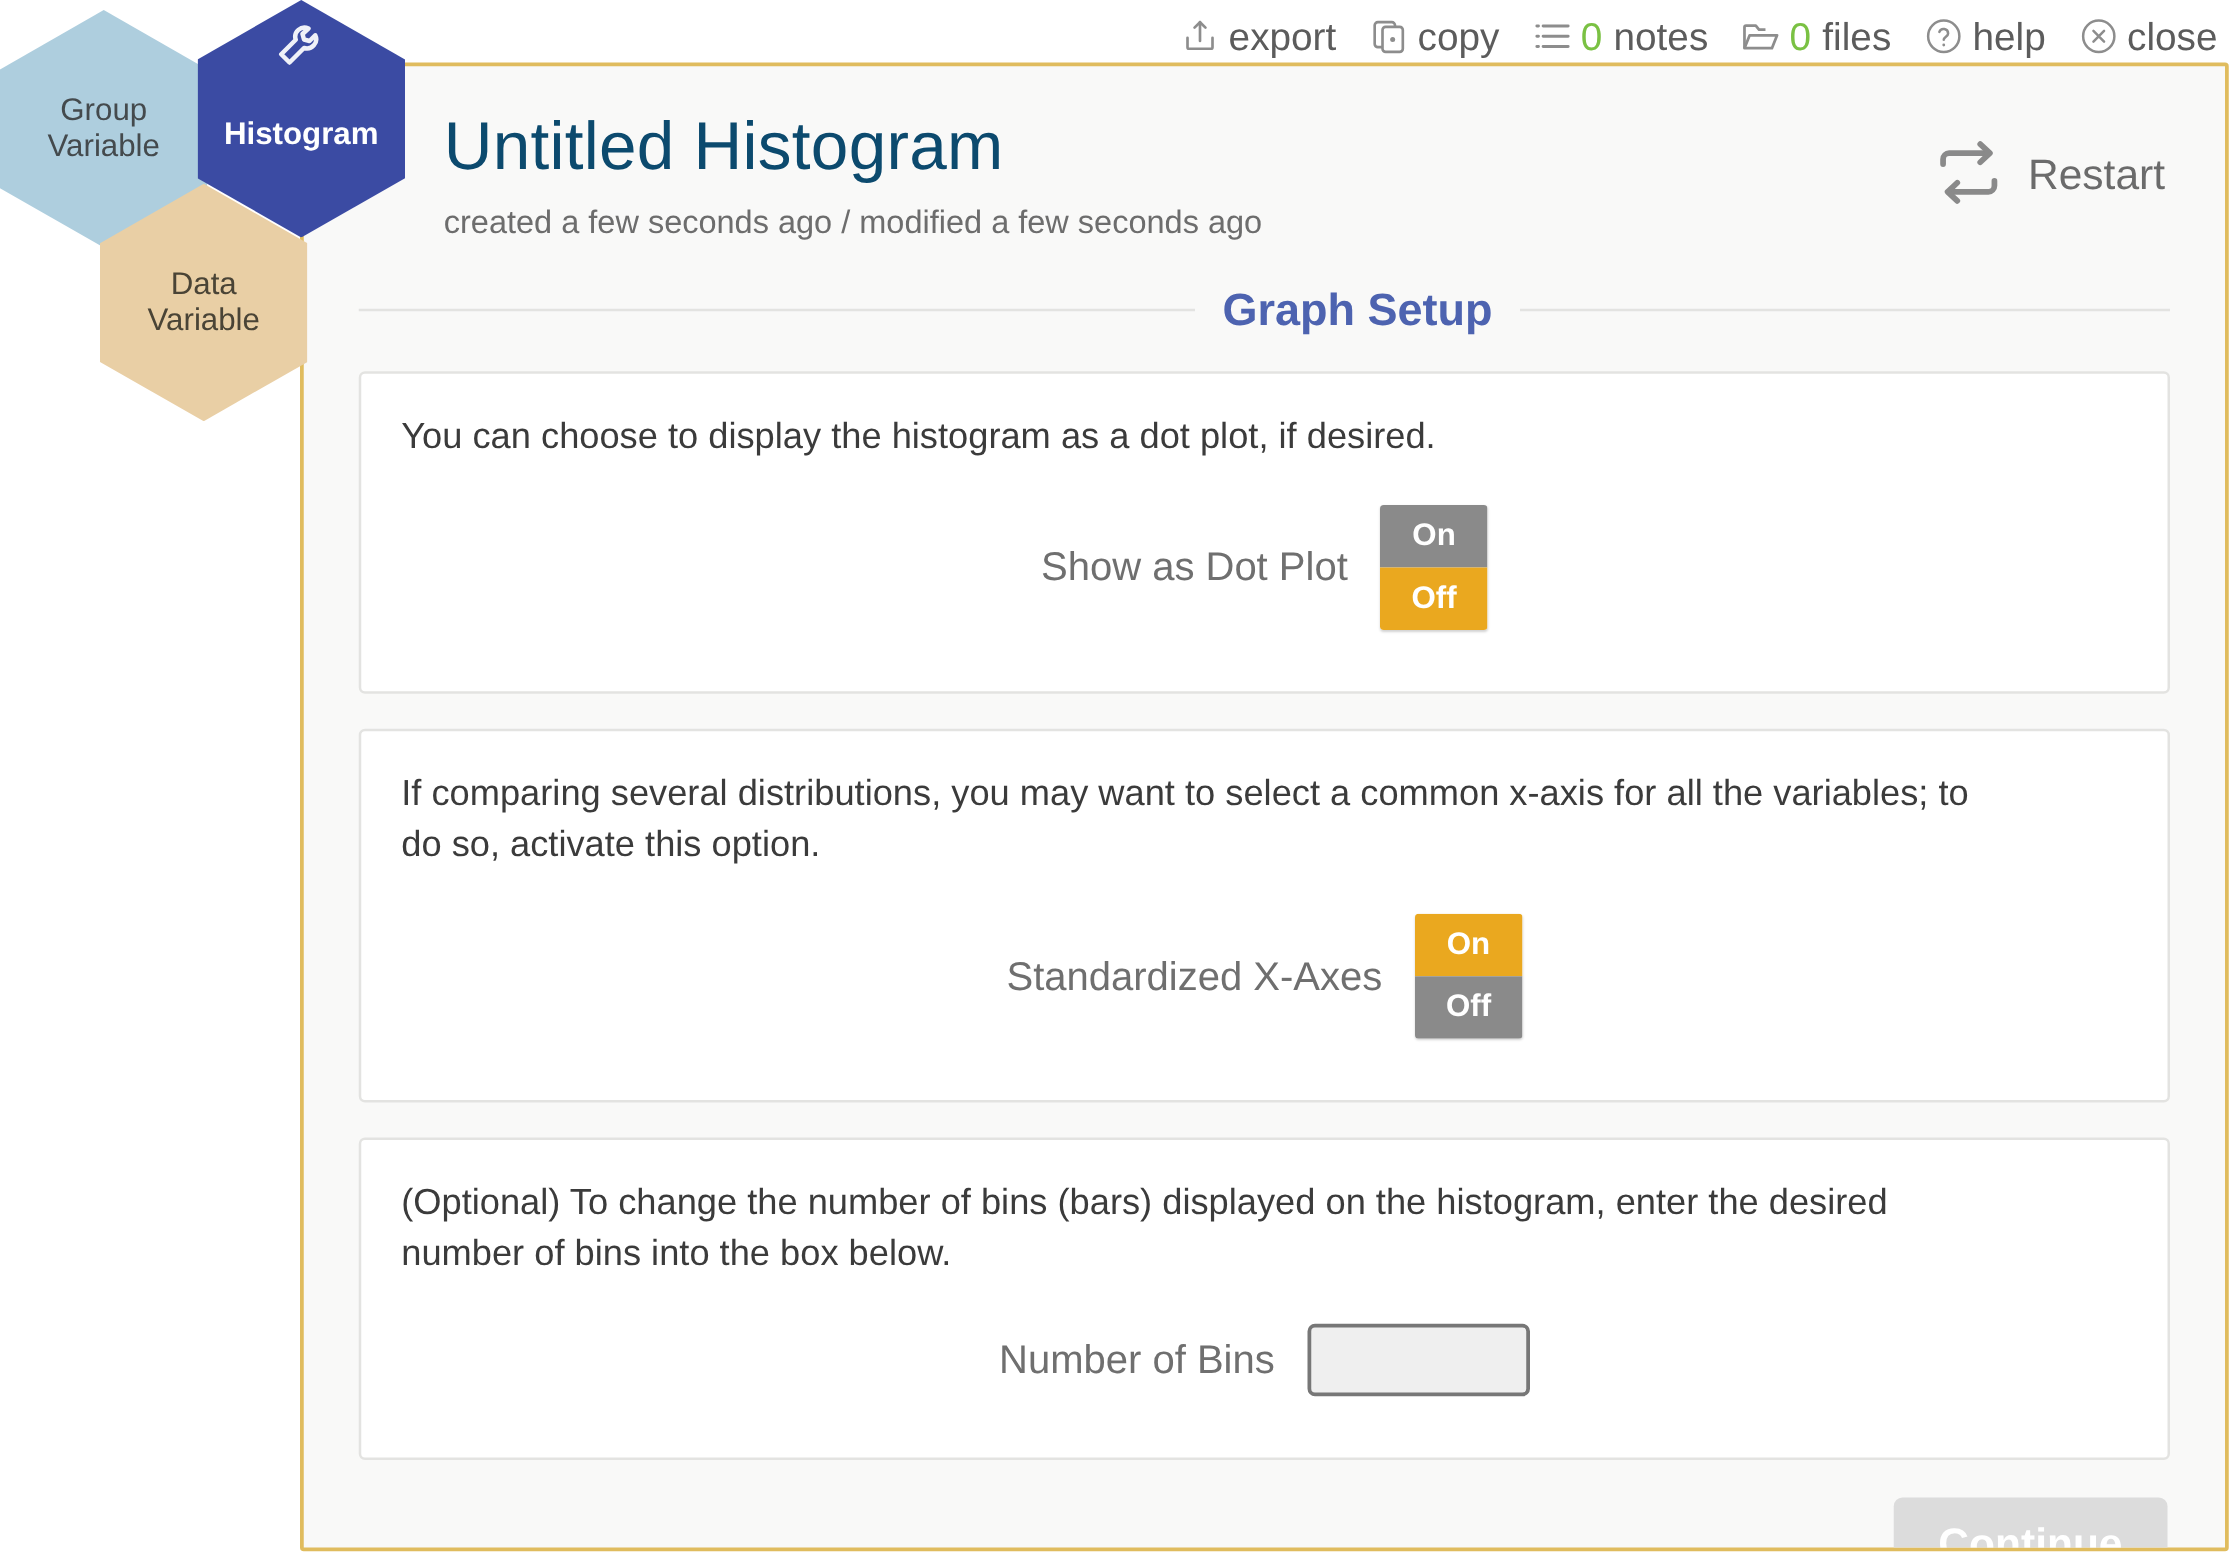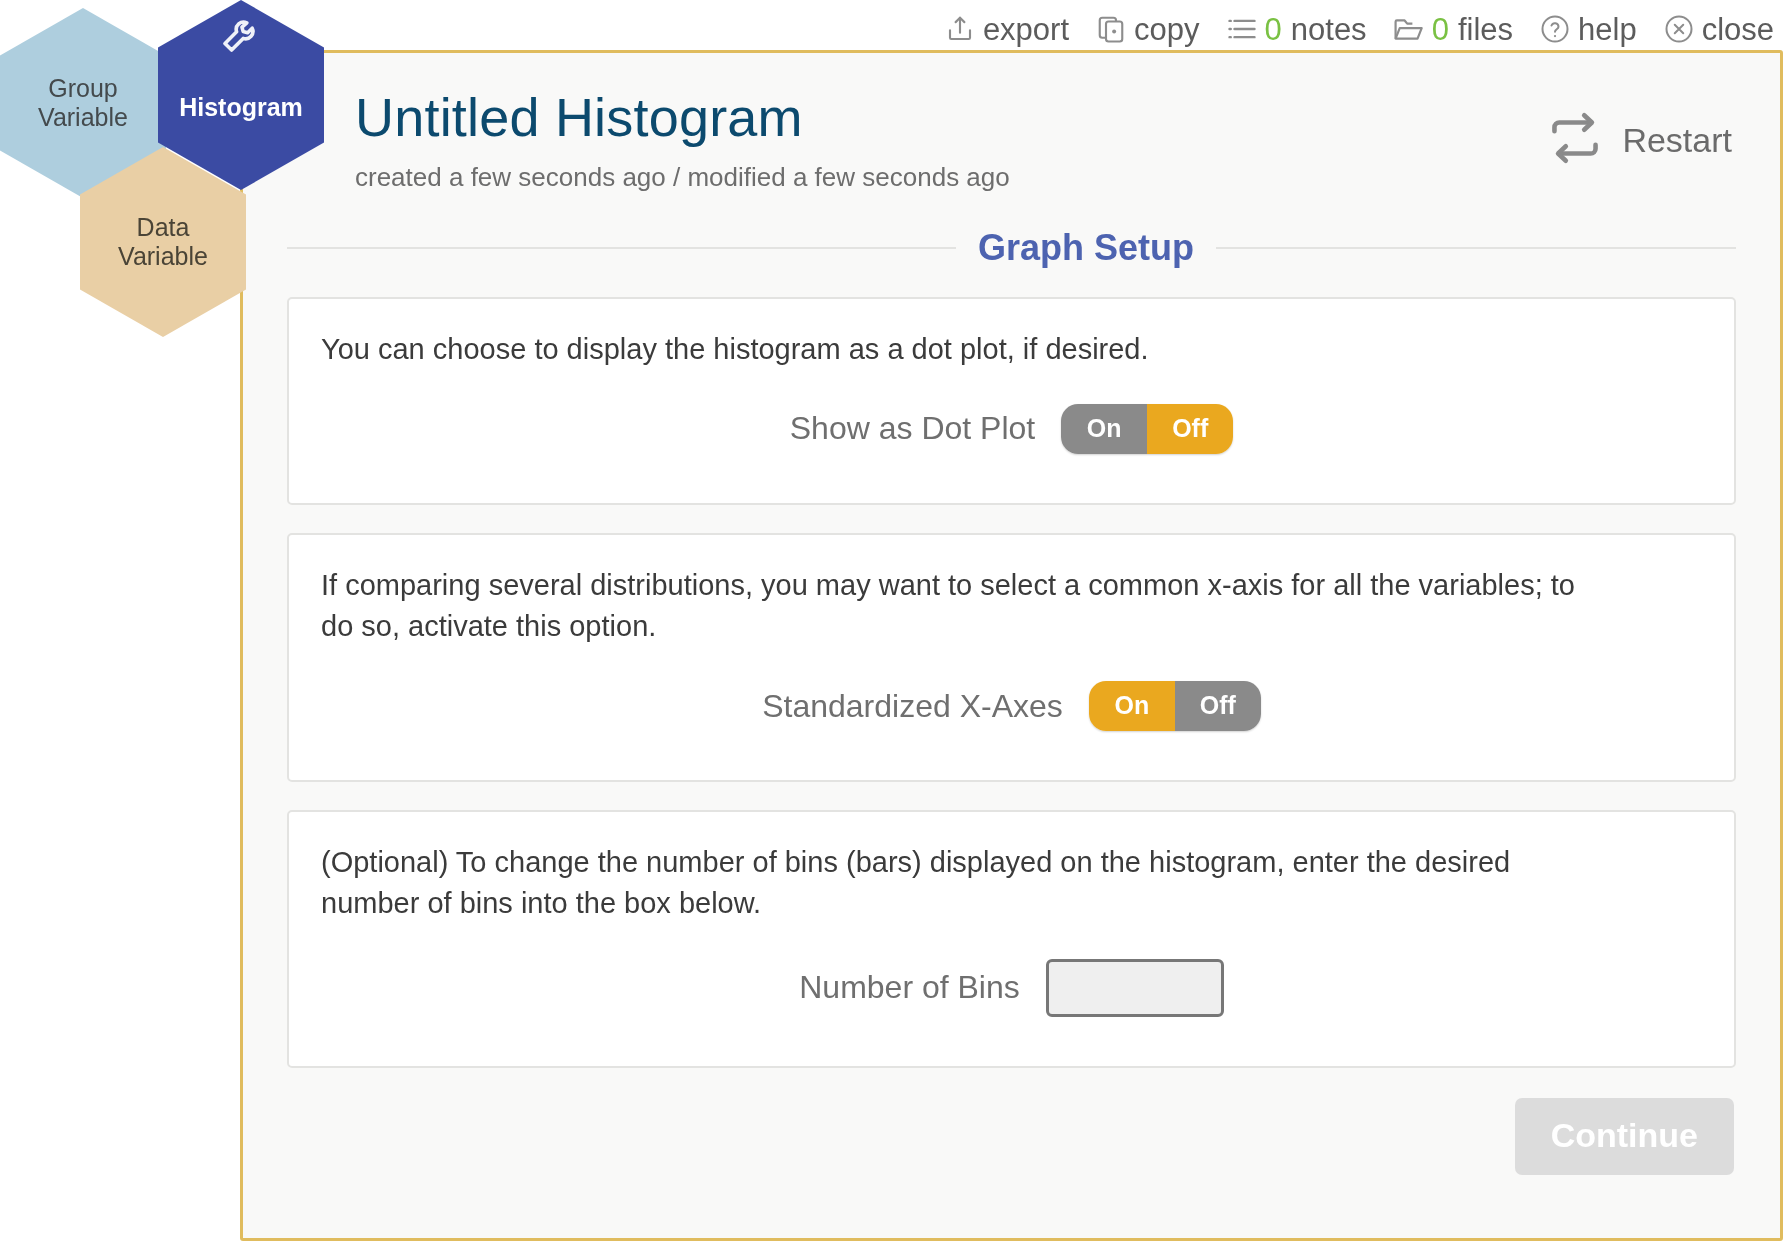--- a/index.html
+++ b/index.html
@@ -193,23 +193,24 @@
   }
   .field-label {
     color: #6f6f6f;
     font-size: 32px;
     text-align: right;
   }
 
   
   .toggle {
     display: inline-flex;
-    border-radius: 17px;
+    border-radius: 3px;
     overflow: hidden;
     box-shadow: 0 1px 2px rgba(0,0,0,.18);
+    flex-direction: column;
   }
   .toggle span {
     font-size: 25px;
     font-weight: bold;
     color: #ffffff;
     padding: 12px 24px 13px 24px;
     min-width: 86px;
     text-align: center;
     cursor: pointer;
     line-height: 1;

